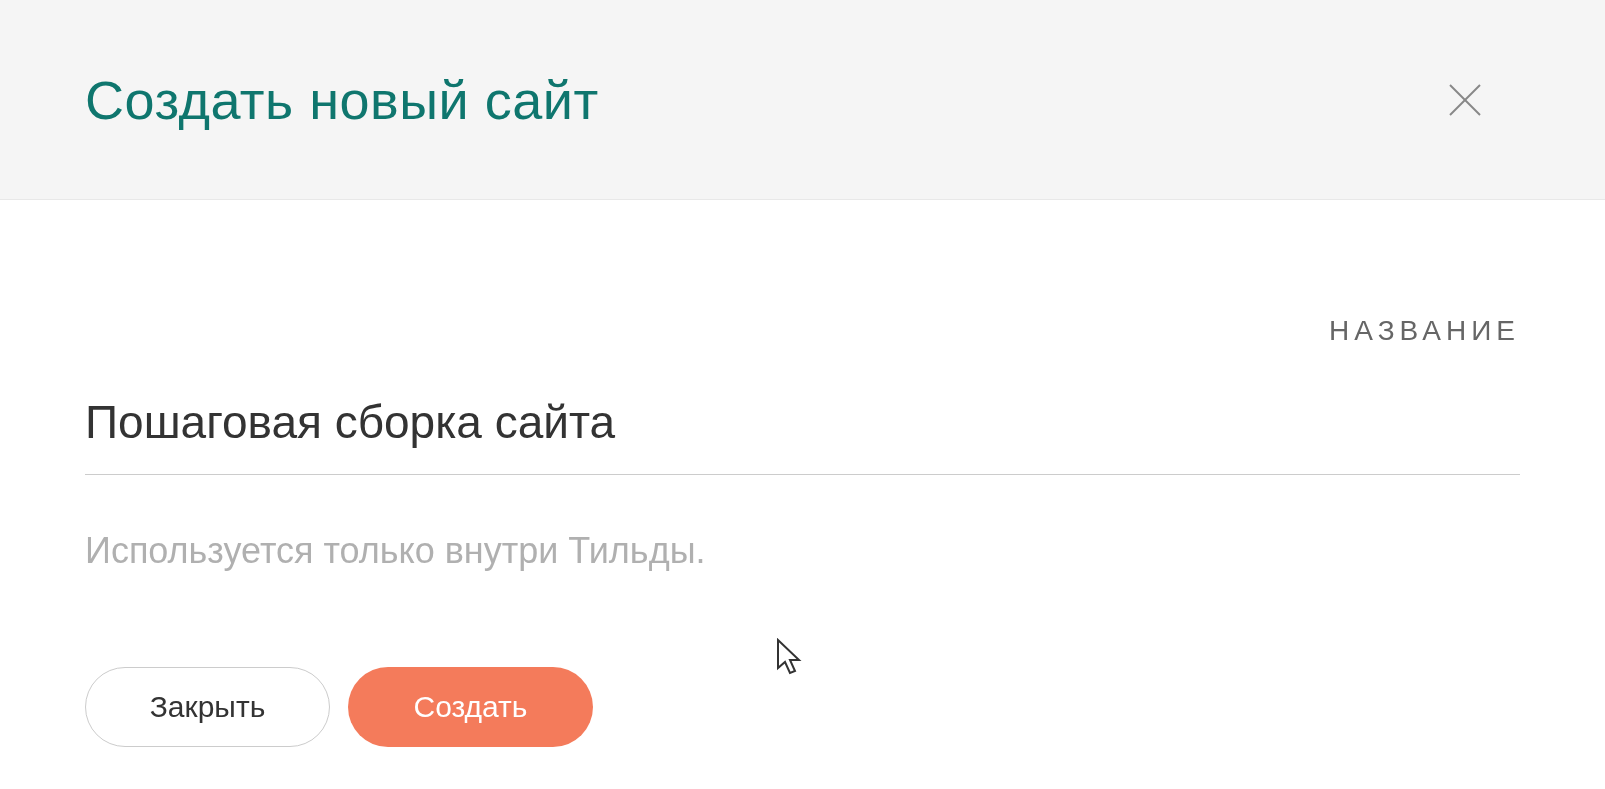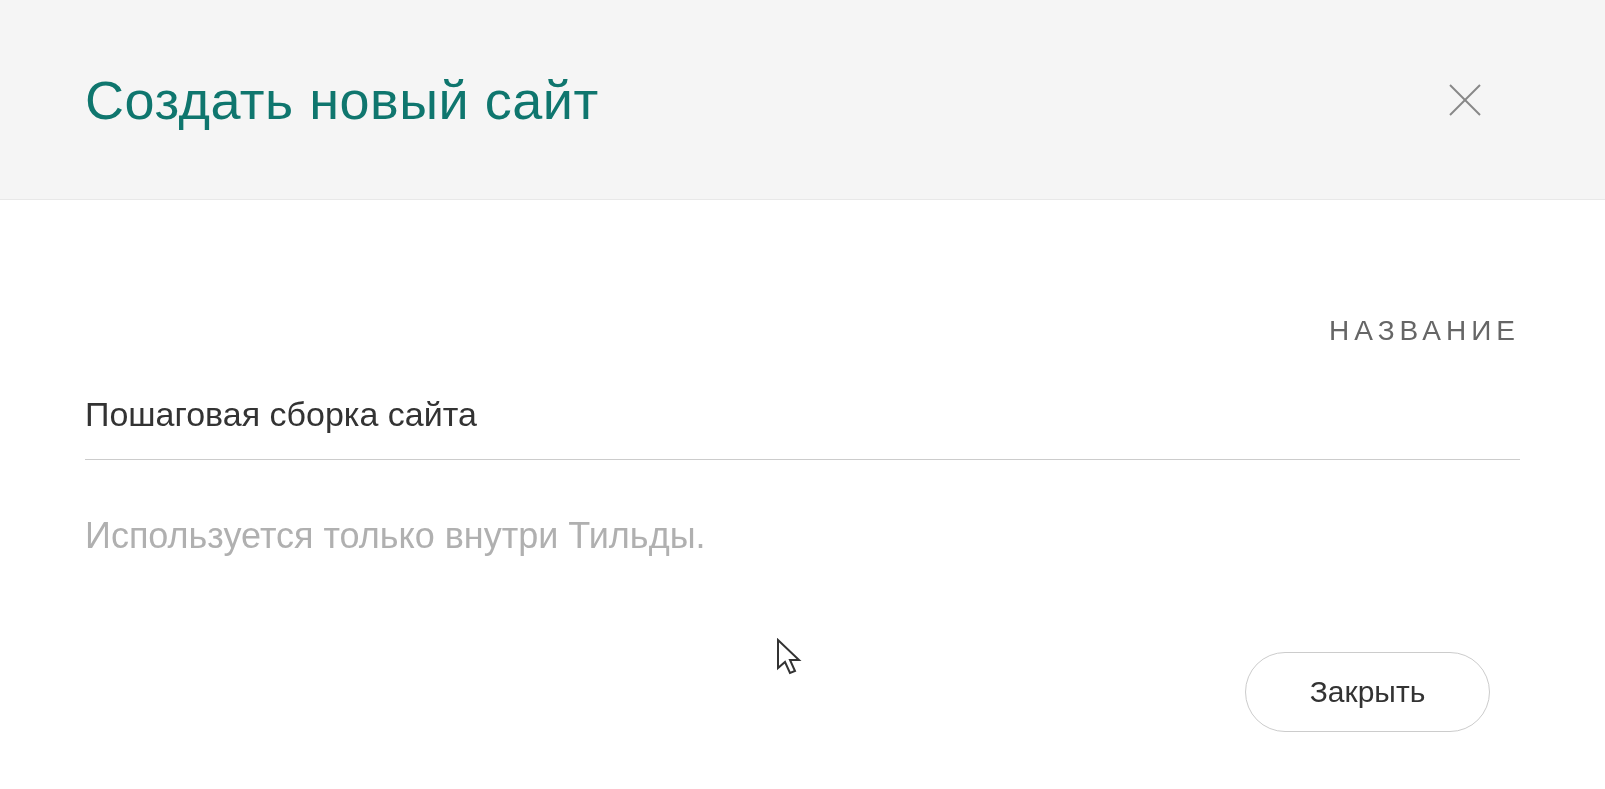--- a/index.html
+++ b/index.html
@@ -54,37 +54,37 @@
       color: #666666;
       letter-spacing: 5px;
       text-transform: uppercase;
       margin-bottom: 40px;
       text-align: right;
     }
     .text-input {
       width: 100%;
       border: none;
       border-bottom: 1px solid #cccccc;
-      font-size: 34px;
+      font-size: 46px;
       font-weight: 300;
       color: #333333;
       padding: 8px 0 25px 0;
       outline: none;
       font-family: inherit;
       background: transparent;
     }
     .help-text {
       font-size: 36px;
       font-weight: 300;
       color: #b0b0b0;
       margin-top: 55px;
     }
     .button-row {
       display: flex;
-      justify-content: flex-end;
+      justify-content: flex-start;
       gap: 18px;
       margin-top: 95px;
       padding-right: 30px;
     }
     .btn {
       border-radius: 50px;
       font-size: 30px;
       font-weight: 400;
       padding: 22px 55px;
       cursor: pointer;
@@ -123,18 +123,19 @@
   </button>
 </div>
 
 <div class="modal-body">
   <div class="field-label">НАЗВАНИЕ</div>
   <input type="text" class="text-input" value="Пошаговая сборка сайта" style="">
   <div class="help-text">Используется только внутри Тильды.</div>
 
   <div class="button-row">
     <button class="btn btn-secondary">Закрыть</button>
+    <button class="btn btn-primary">Создать</button>
   </div>
 </div>
 
 <svg class="cursor-icon" viewBox="0 0 32 40" fill="none">
   <path d="M3 2 L3 30 L10 24 L15 35 L20 33 L15 22 L24 22 Z" fill="#ffffff" stroke="#333333" stroke-width="2"></path>
 </svg>
 
 </body></html>

